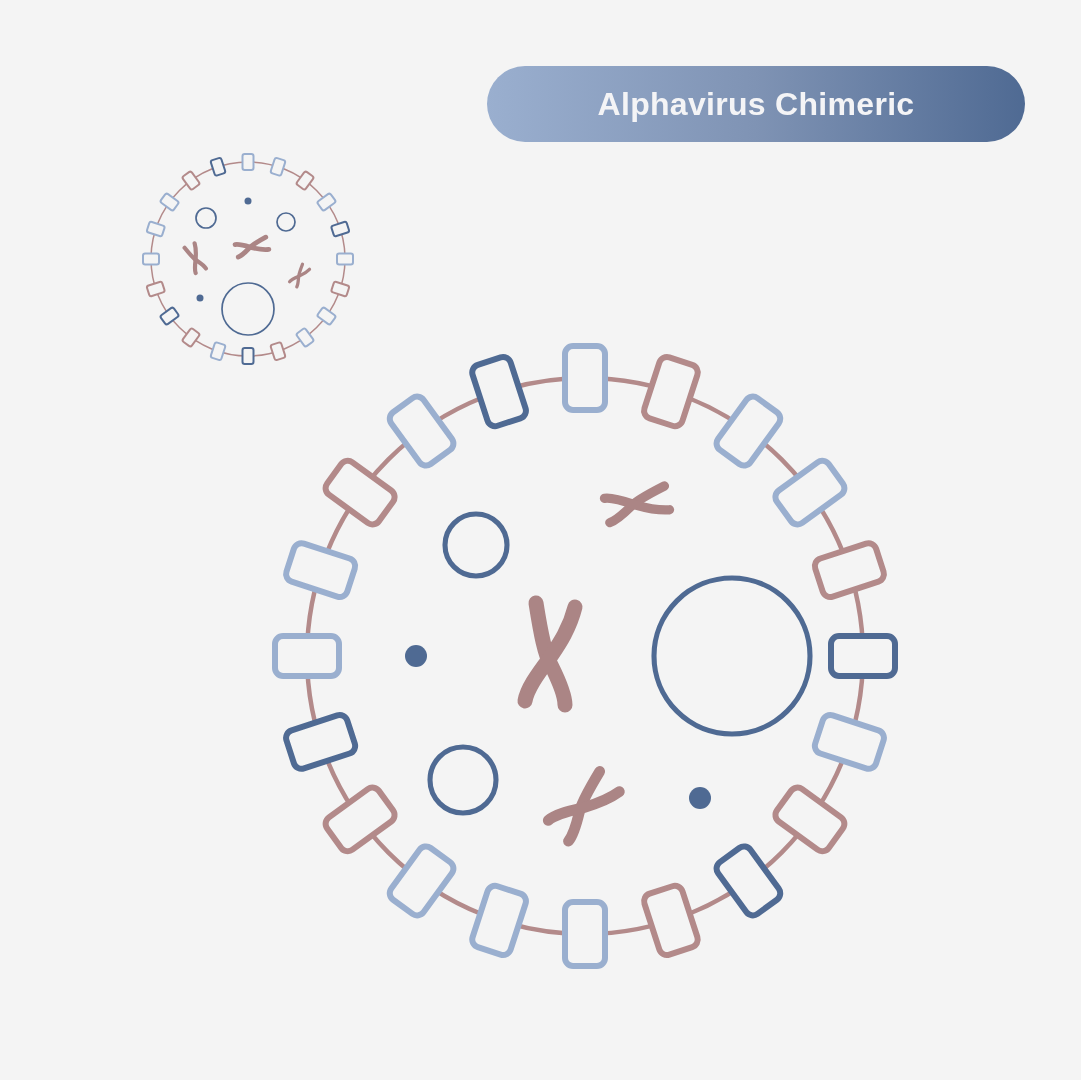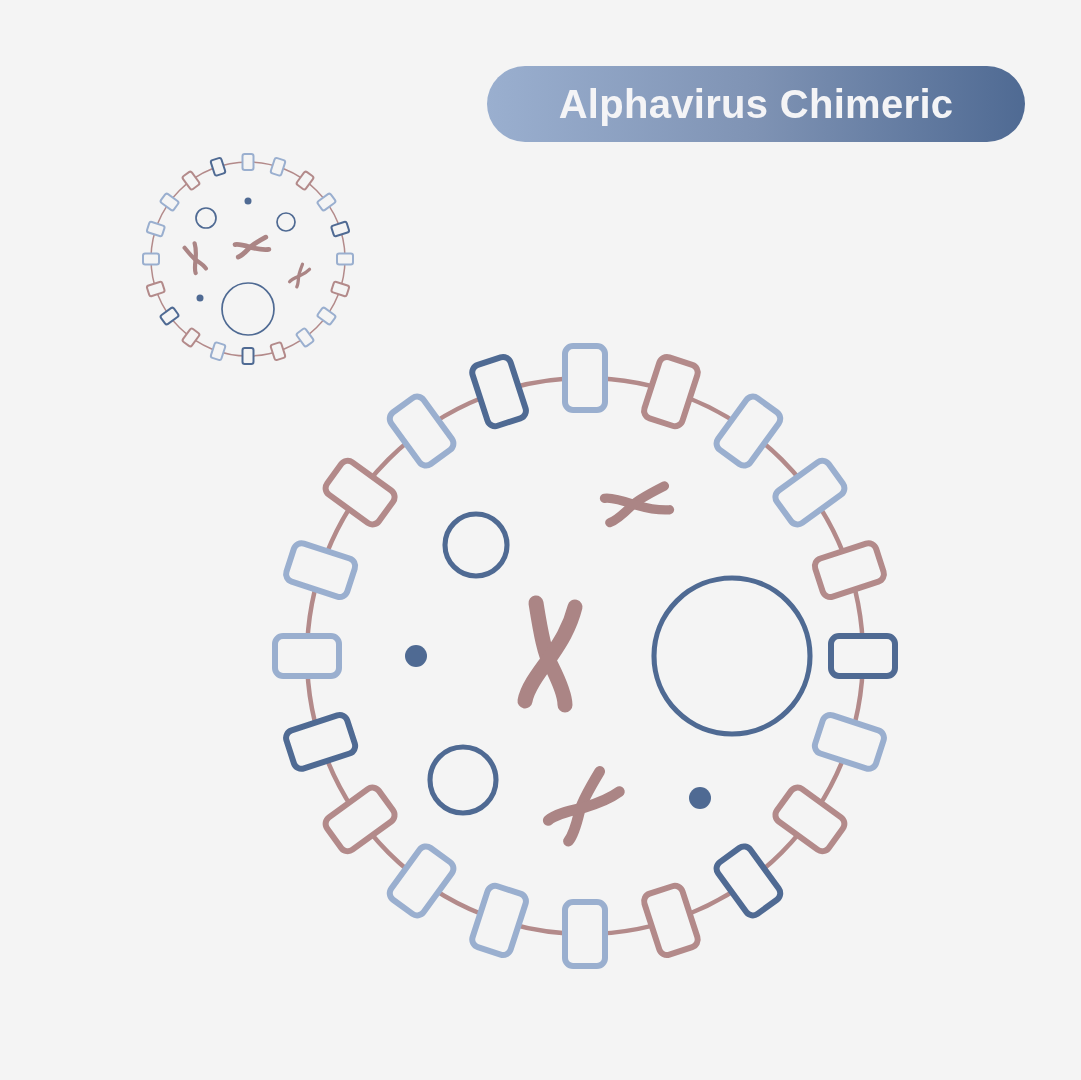--- a/index.html
+++ b/index.html
@@ -14,21 +14,21 @@
     position: absolute;
     left: 487px; top: 66px;
     width: 538px; height: 76px;
     border-radius: 38px;
     background: linear-gradient(90deg, #9aafcf 0%, #7f93b4 50%, #4f6a93 100%);
     display: flex; align-items: center; justify-content: center;
     box-sizing: border-box;
   }
   .title-text {
     color: #f4f4f6;
-    font-size: 40px;
+    font-size: 32px;
     font-weight: 700;
     letter-spacing: 0.3px;
   }
   svg.canvas {
     position: absolute; left: 0; top: 0;
     width: 1081px; height: 1080px;
   }
 </style>
 </head>
 <body>

